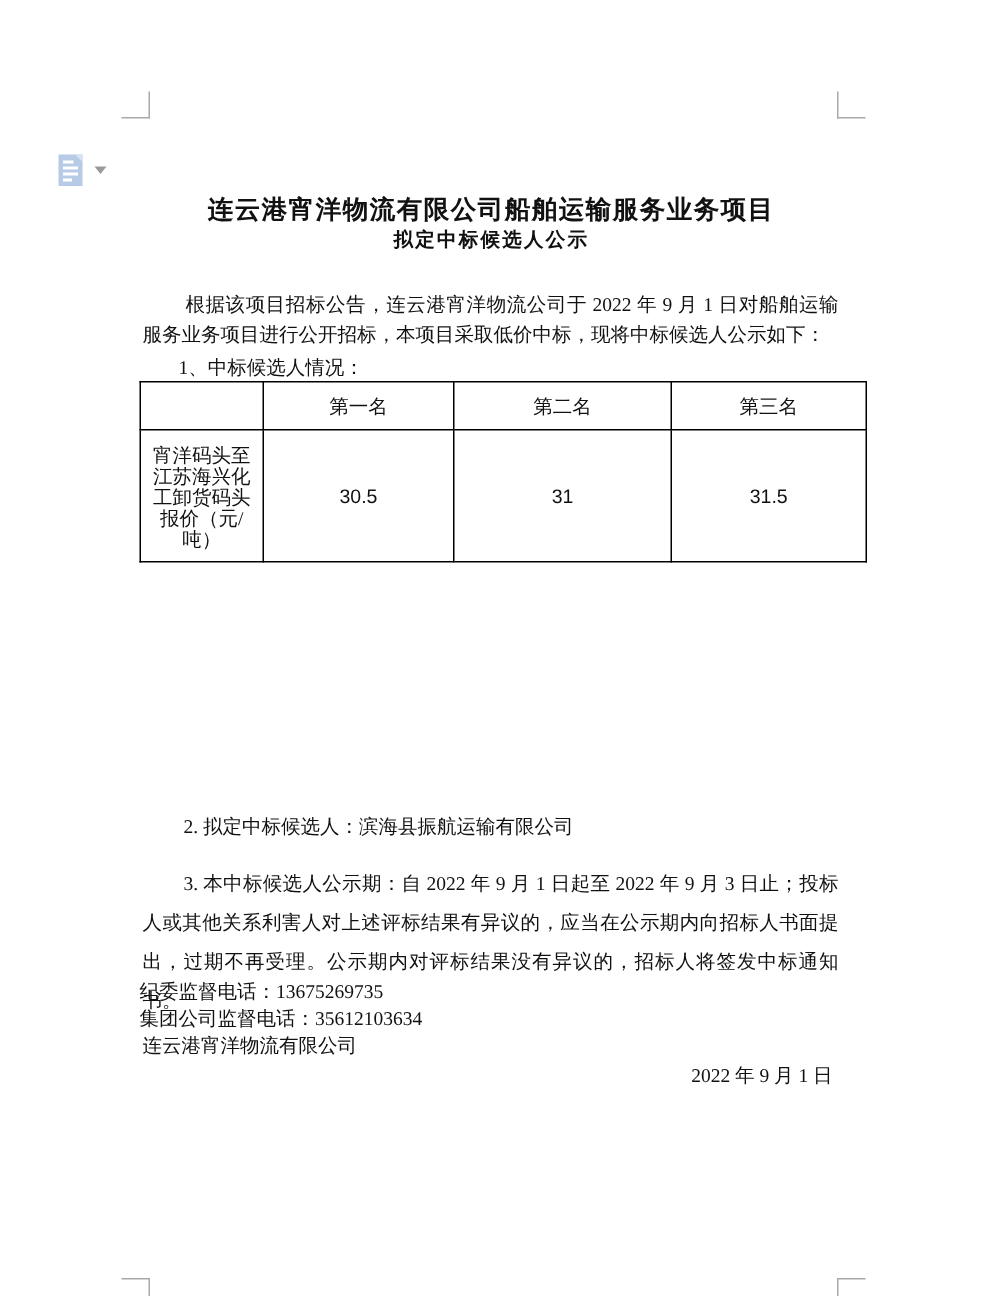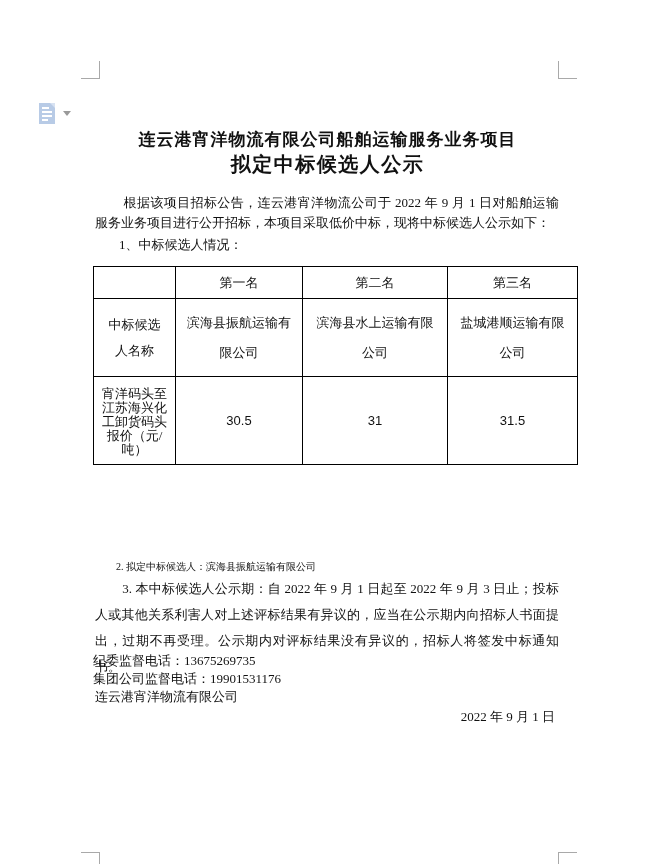--- a/index.html
+++ b/index.html
@@ -17,37 +17,37 @@
   .paste-btn { position:absolute; left:37px; top:102px; width:38px; height:24px; cursor:pointer; }
   .paste-btn svg { position:absolute; left:0; top:0; }
   .chevron { position:absolute; left:26px; top:9px; width:0; height:0;
              border-left:4px solid transparent; border-right:4px solid transparent;
              border-top:5px solid #9a9a9a; }
 
   
   .doc-title { position:absolute; left:95px; top:100px; width:465px; text-align:center;
                font-weight:bold; font-size:17px; letter-spacing:1px;margin-top:28px; }
   .doc-subtitle { position:absolute; left:95px; top:151px; width:465px; text-align:center;
-                  font-weight:bold; font-size:20px; letter-spacing:1.5px; }
+                  font-weight:bold; font-size:13px; letter-spacing:1.5px; }
   .para1 { position:absolute; left:95px; top:193px; width:464px; font-size:13px;
            line-height:20px; text-align:justify; text-indent:2.2em; }
   .item1 { position:absolute; left:119px; top:236px; font-size:13px; }
 
-  table.cand { position:absolute; left:93px; top:266px; width:472px;
+  table.cand { position:absolute; left:93px; top:254px; width:472px;
                border-collapse:collapse; table-layout:fixed; }
   table.cand td { border:1px solid #000; font-size:13px; text-align:center; vertical-align:middle; }
   td.c0 { width:82px; } td.c1 { width:127px; } td.c2 { width:145px; } td.c3 { width:130px; }
   tr.r0 { height:32px; } tr.r1 { height:78px; } tr.r2 { height:88px; } tr.r3 { height:92px; }
   td.company { line-height:30px; padding:0 9px; }
   td.rowlabel { font-size:12px; line-height:14px; text-align:justify; vertical-align:top;
                 padding:3px 5px 0 5px; }
   td.num { font-family:"Liberation Sans", sans-serif; font-size:12.5px; }
   td.namecell { line-height:26px; padding:0 9px; }
 
-  .item2 { position:absolute; left:95px; top:560px; width:464px; font-size:10px; text-indent:2.1em; }
+  .item2 { position:absolute; left:95px; top:542px; width:464px; font-size:13px; text-indent:2.1em; }
   .para3 { position:absolute; left:95px; top:576px; width:464px; font-size:13px;
            line-height:26px; text-align:justify; text-indent:2.1em; }
   .phone1 { position:absolute; left:93px; top:652px; font-size:13px; }
   .phone2 { position:absolute; left:93px; top:670px; font-size:13px; }
   .sig-company { position:absolute; left:95px; top:688px; width:460px; text-align:left; font-size:13px; }
   .sig-date    { position:absolute; left:95px; top:708px; width:460px; text-align:right; font-size:13px; }
 </style>
 </head>
 <body>
 
@@ -77,35 +77,29 @@
 <div class="item1">1、中标候选人情况：</div>
 
 <table class="cand">
   <tbody>
       <tr class="r0">
     <td class="c0"></td>
     <td class="c1">第一名</td>
     <td class="c2">第二名</td>
     <td class="c3">第三名</td>
   </tr>
-  <tr class="r1">
-    <td class="c0 namecell">中标候选人名称</td>
-    <td class="c1 company">滨海县振航运输有限公司</td>
-    <td class="c2 company">滨海县水上运输有限公司</td>
-    <td class="c3 company">盐城港顺运输有限公司</td>
-  </tr>
   <tr class="r2">
     <td class="c0 rowlabel">宵洋码头至江苏海兴化工卸货码头报价（元/吨）</td>
     <td class="c1 num">30.5</td>
     <td class="c2 num">31</td>
     <td class="c3 num">31.5</td>
   </tr>
 </tbody>
   </table>
 
 <div class="item2">2. 拟定中标候选人：滨海县振航运输有限公司</div>
 <div class="para3">3. 本中标候选人公示期：自 2022 年 9 月 1 日起至 2022 年 9 月 3 日止；投标人或其他关系利害人对上述评标结果有异议的，应当在公示期内向招标人书面提出，过期不再受理。公示期内对评标结果没有异议的，招标人将签发中标通知书。</div>
 
 <div class="phone1">纪委监督电话：13675269735</div>
-<div class="phone2">集团公司监督电话：19901531176</div>
+<div class="phone2">集团公司监督电话：35612103634</div>
 
 <div class="sig-company">连云港宵洋物流有限公司</div>
 <div class="sig-date">2022 年 9 月 1 日</div>
 
 </body></html>

